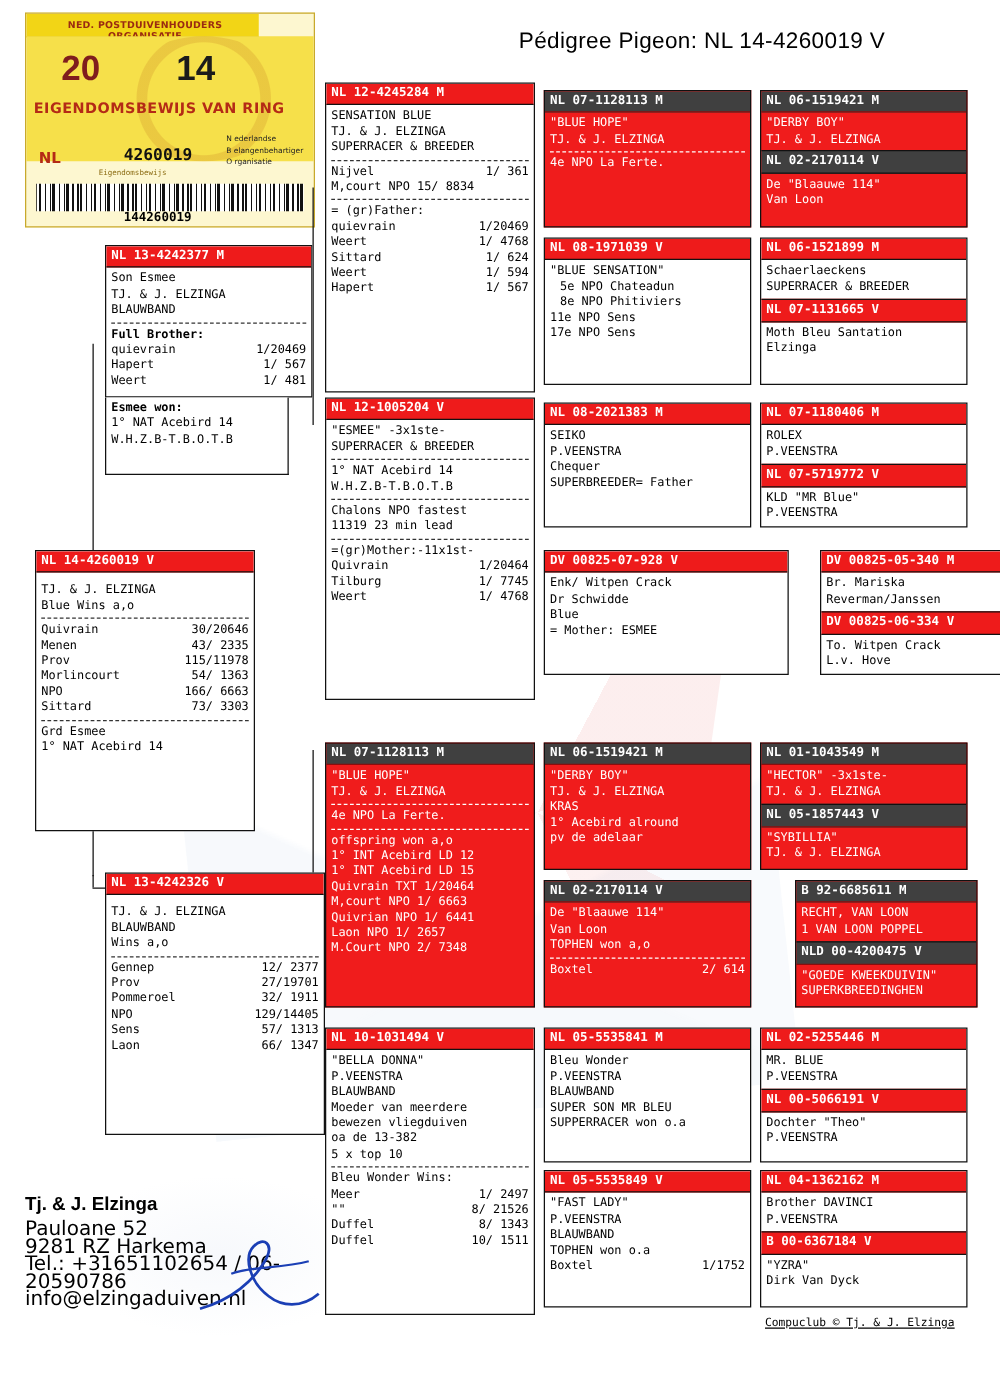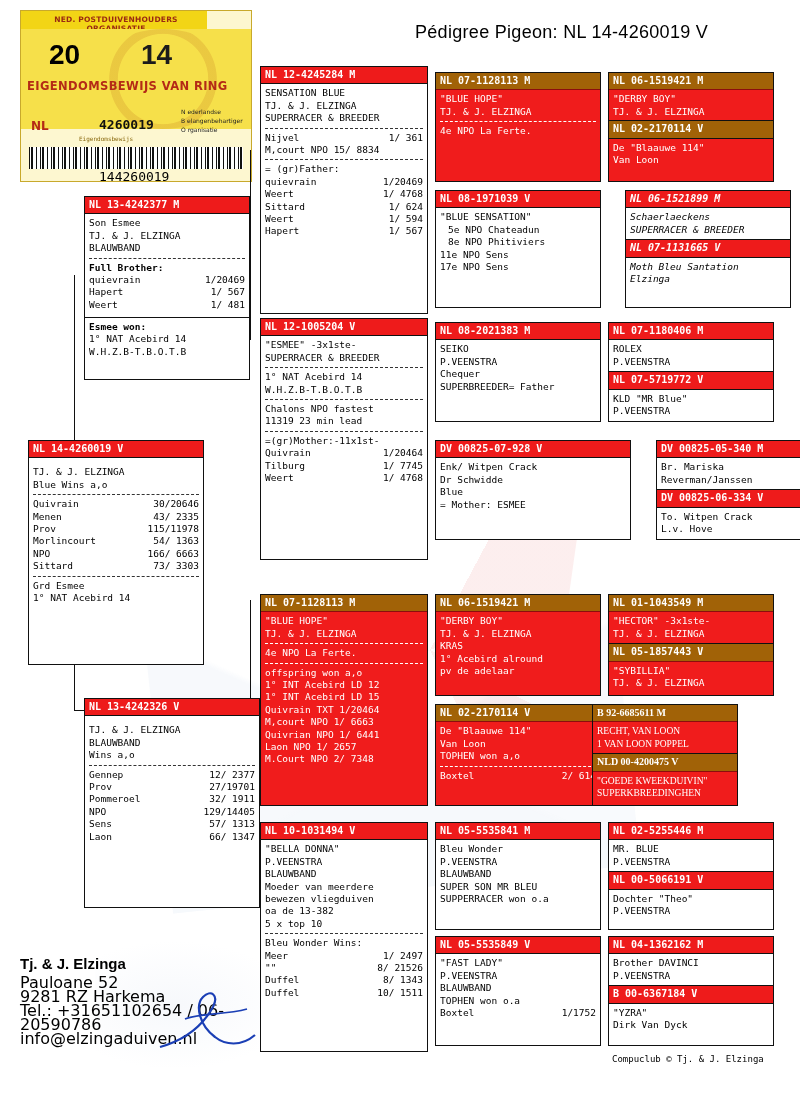--- a/index.html
+++ b/index.html
@@ -32,63 +32,63 @@
 
   
   .cert{position:absolute;left:20px;top:10px;width:230px;height:170px;border:1px solid #c8a92c;
     background:#fdf7d0;overflow:hidden;}
   .cert .band{position:absolute;left:0;top:0;width:186px;height:18px;background:#f2d516;
     border-bottom:1px solid #d8bb17;text-align:center;}
   .cert .bandtxt{font-size:7.5px;font-weight:bold;color:#9a2a12;letter-spacing:.2px;
     padding:4px 0 0 4px;font-family:"DejaVu Sans", sans-serif;}
   .cert .yellow-block{position:absolute;left:0;top:18px;width:230px;height:100px;background:#f6e04a;}
   .cert .big-year{position:absolute;left:28px;top:28px;font-family:"Liberation Sans", sans-serif;
-    font-weight:bold;font-size:28px;color:#000000;}
+    font-weight:bold;font-size:28px;color:#7f1d1d;}
   .cert .big-year2{position:absolute;left:120px;top:28px;font-family:"Liberation Sans", sans-serif;
     font-weight:bold;font-size:28px;color:#1b1b1b;}
   .cert .owner-line{position:absolute;left:6px;top:68px;font-family:"DejaVu Sans", sans-serif;
     font-weight:bold;font-size:11.5px;color:#b42a16;letter-spacing:.4px;}
   .cert .nl{position:absolute;left:10px;top:108px;font-weight:bold;font-size:12px;color:#b42a16;
     font-family:"DejaVu Sans", sans-serif;}
   .cert .ringnum{position:absolute;left:78px;top:106px;font-weight:bold;font-size:13px;color:#111;
     font-family:"DejaVu Sans Mono", monospace;}
   .cert .sub{position:absolute;left:58px;top:124px;font-size:6px;color:#8a6a10;}
   .cert .nbo{position:absolute;left:160px;top:96px;font-size:6px;line-height:9px;color:#222;
     font-family:"DejaVu Sans", sans-serif;}
   .cert .barcode{position:absolute;left:8px;top:136px;width:214px;height:22px;
     background:repeating-linear-gradient(to right,#111 0 1px,#fff 1px 2px,#111 2px 4px,#fff 4px 7px,#111 7px 8px,#fff 8px 11px);}
-  .cert .bcnum{position:absolute;left:78px;top:158px;font-size:13px;}
+  .cert .bcnum{position:absolute;left:78px;top:158px;font-size:10px;font-weight:bold;}
   .cert .stamp{position:absolute;left:72px;top:18px;width:140px;height:100px;
     border-radius:50%;opacity:.45;
     background:radial-gradient(circle at 50% 50%, rgba(210,140,40,.0) 52%, rgba(200,130,35,.55) 53% 62%, rgba(200,130,35,0) 63%);}
 
   
   .card{position:absolute;border:1px solid #111;background:#fff;box-sizing:border-box;
     font-size:9.5px;line-height:12.4px;padding:0;overflow:hidden;}
   .card .hdr{border-bottom:1px solid #111;padding:2px 4px;font-weight:bold;font-size:10px;
     background:#fff;}
   .card .hdr.red{background:#ee1b1b;color:#fff;border-bottom:1px solid #111;}
   .card .body{padding:3px 4px;}
   .card.red{background:#f01c1c;color:#fff;border-color:#111;}
-  .card.red .hdr{background:#a16207;color:#fff;border-bottom:1px solid #8c0d0d;}
+  .card.red .hdr{background:#404040;color:#fff;border-bottom:1px solid #8c0d0d;}
   .card.red .body{color:#fff;}
   .row{display:flex;justify-content:space-between;}
   .hr{border-top:1px dashed #333;margin:3px 0;height:0;}
   .hr.white{border-top:1px dashed #fff;}
   .sub-hdr{font-weight:bold;}
 
   
   .ln{position:absolute;background:#111;}
 
   
   .owner{position:absolute;left:20px;top:955px;width:260px;font-family:"Liberation Sans", sans-serif;}
   .owner .name{font-weight:bold;font-size:15px;}
   .owner .addr{font-size:16px;line-height:14px;margin-top:4px;font-family:"DejaVu Sans", sans-serif;}
   .sigpen{position:absolute;left:155px;top:985px;width:110px;height:70px;pointer-events:none;}
-  .credit{position:absolute;left:612px;top:1054px;font-size:9px;}
+  .credit{position:absolute;left:612px;top:1054px;font-size:9px;text-decoration:underline;}
 </style>
 </head>
 <body>
 
 <div class="page">
 
   <div class="wm wm1"></div>
   <div class="wm wm2"></div>
   <div class="wm wm3"></div>
 
@@ -138,21 +138,21 @@
       <div class="row">
           <span>Hapert</span>
           <span>1/  567</span>
         </div>
       <div class="row">
           <span>Weert</span>
           <span>1/  481</span>
         </div>
     </div>
   </div>
-  <div class="card" style="left:84px;top:318px;width:166px;height:62px;border-top:none;">
+  <div class="card" style="left:84px;top:318px;width:147px;height:62px;border-top:none;">
     <div class="body">
       <div class="sub-hdr">Esmee won:</div>
       <div>1° NAT Acebird 14</div>
       <div>W.H.Z.B-T.B.O.T.B</div>
     </div>
   </div>
 
   <div class="card" style="left:28px;top:440px;width:176px;height:225px;">
     <div class="hdr red">NL  14-4260019 V</div>
     <div class="body">
@@ -437,21 +437,21 @@
       <div>"DERBY BOY"</div>
       <div>TJ. &amp; J. ELZINGA</div>
     </div>
     <div class="hdr" style="border-top:1px solid #111;border-bottom:1px solid #111;margin-top:2px;">NL  02-2170114 V</div>
     <div class="body">
       <div>De "Blaauwe 114"</div>
       <div>Van Loon</div>
     </div>
   </div>
 
-  <div class="card" style="left:625px;top:190px;width:166px;height:118px;font-style:italic;">
+  <div class="card" style="left:608px;top:190px;width:166px;height:118px;">
     <div class="hdr red">NL  06-1521899 M</div>
     <div class="body">
       <div>Schaerlaeckens</div>
       <div>SUPERRACER &amp; BREEDER</div>
     </div>
     <div class="hdr red" style="border-top:1px solid #111;">NL  07-1131665 V</div>
     <div class="body">
       <div>Moth Bleu Santation</div>
       <div>Elzinga</div>
     </div>
@@ -489,21 +489,21 @@
       <div>"HECTOR"  -3x1ste-</div>
       <div>TJ. &amp; J. ELZINGA</div>
     </div>
     <div class="hdr" style="border-top:1px solid #111;">NL  05-1857443 V</div>
     <div class="body">
       <div>"SYBILLIA"</div>
       <div>TJ. &amp; J. ELZINGA</div>
     </div>
   </div>
 
-  <div class="card red" style="left:592px;top:704px;width:146px;height:102px;font-family:Liberation Serif, serif;">
+  <div class="card red" style="left:636px;top:704px;width:146px;height:102px;">
     <div class="hdr">B   92-6685611 M</div>
     <div class="body">
       <div>RECHT, VAN LOON</div>
       <div>1 VAN LOON POPPEL</div>
     </div>
     <div class="hdr" style="border-top:1px solid #111;">NLD 00-4200475 V</div>
     <div class="body">
       <div>"GOEDE KWEEKDUIVIN"</div>
       <div>SUPERKBREEDINGHEN</div>
     </div>

